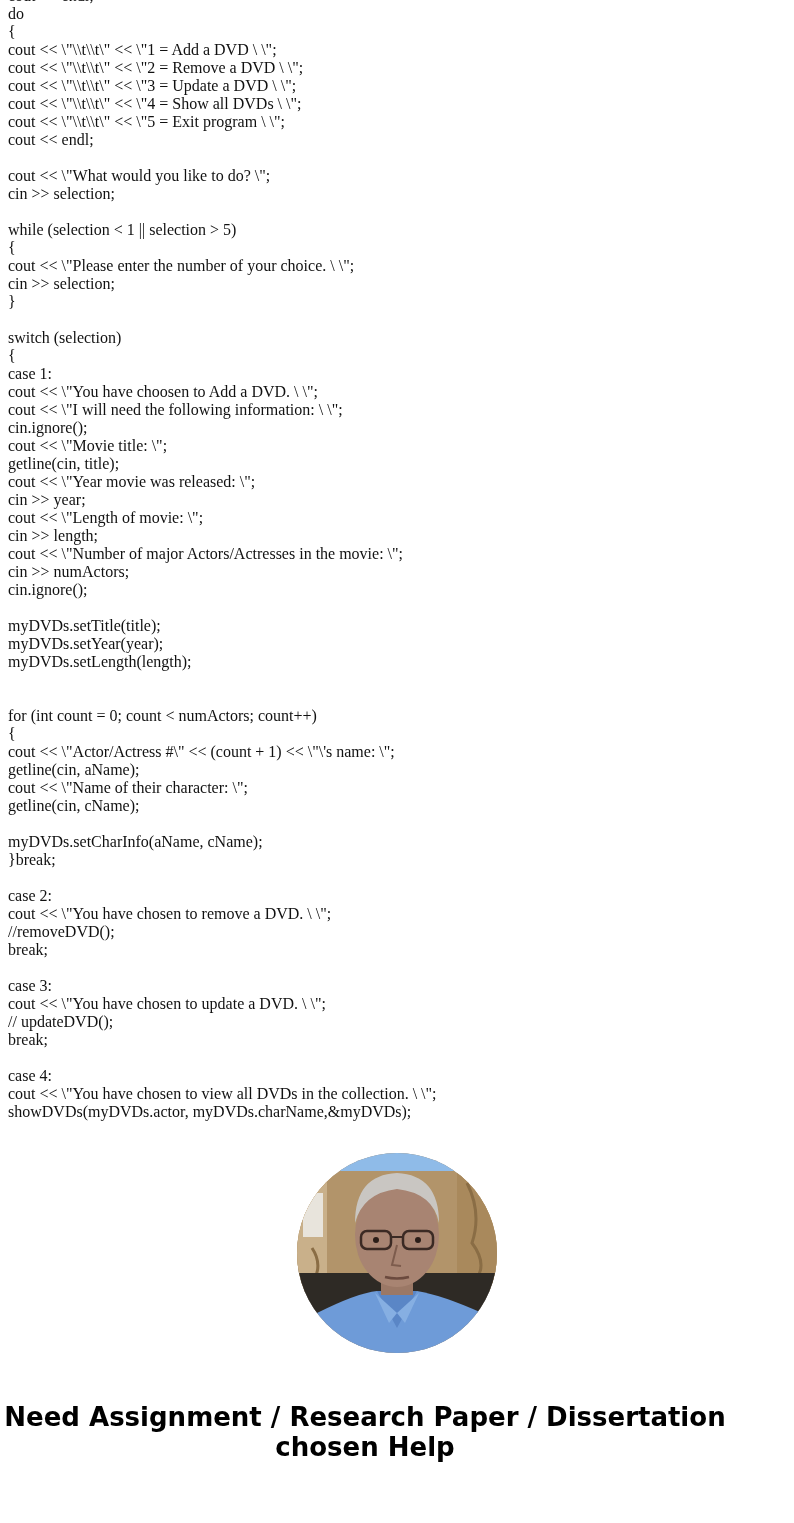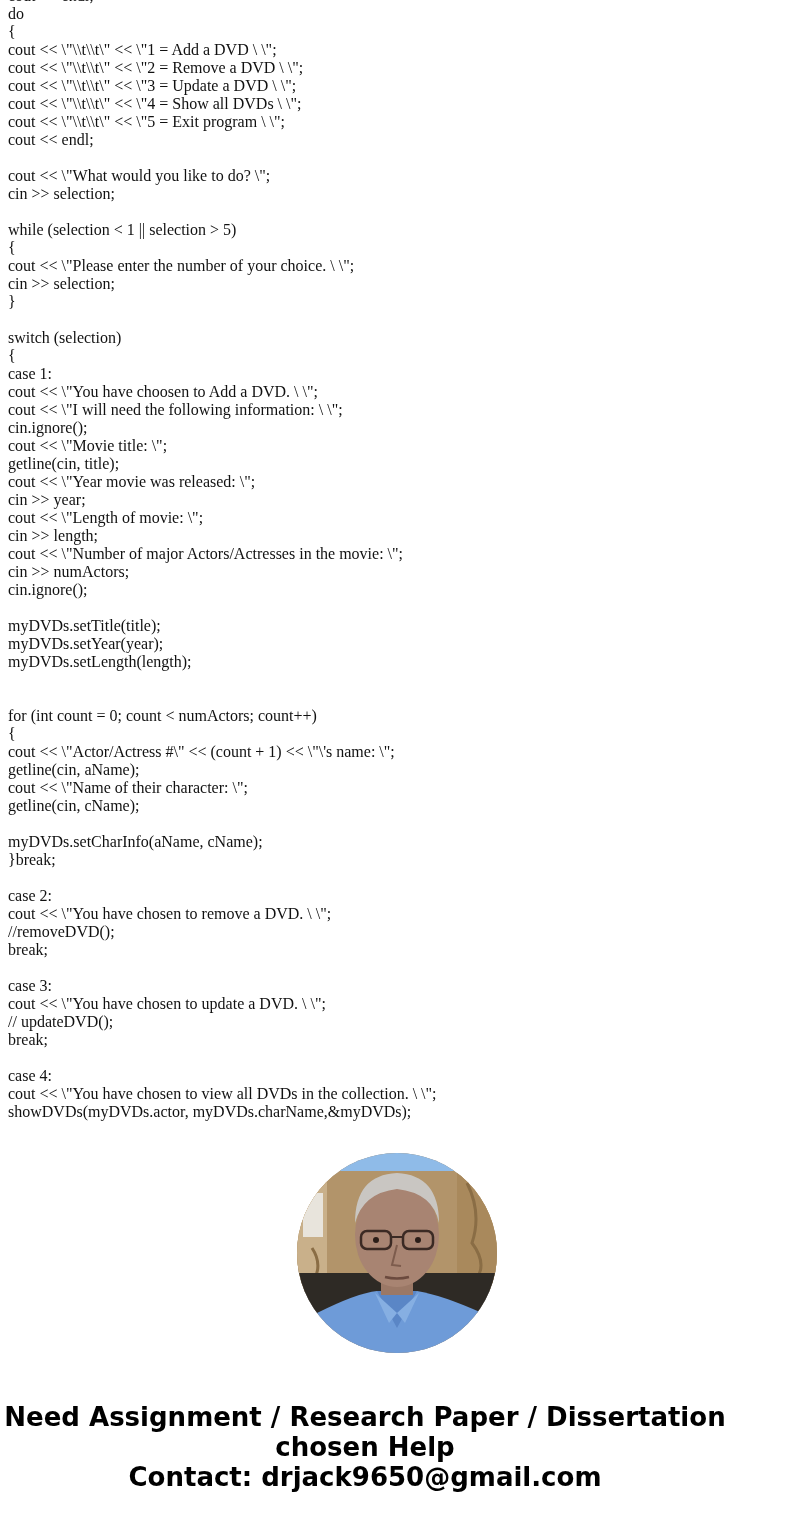--- a/index.html
+++ b/index.html
@@ -89,14 +89,13 @@
     <circle cx="121" cy="87" r="3" fill="#2a1d18"></circle>
 
     <path d="M100 92 L95 112 L104 113" stroke="#7d5c4d" stroke-width="2" fill="none"></path>
     <path d="M88 124 Q100 127 112 124" stroke="#6b4a3e" stroke-width="2.5" fill="none"></path>
   </svg>
 </div>
 
 <div class="footer">
   <div>Need Assignment / Research Paper / Dissertation</div>
   <div>chosen Help</div>
-  <div>Contact: drjack9650@gmail.com</div>
 </div>
 
 </body></html>

